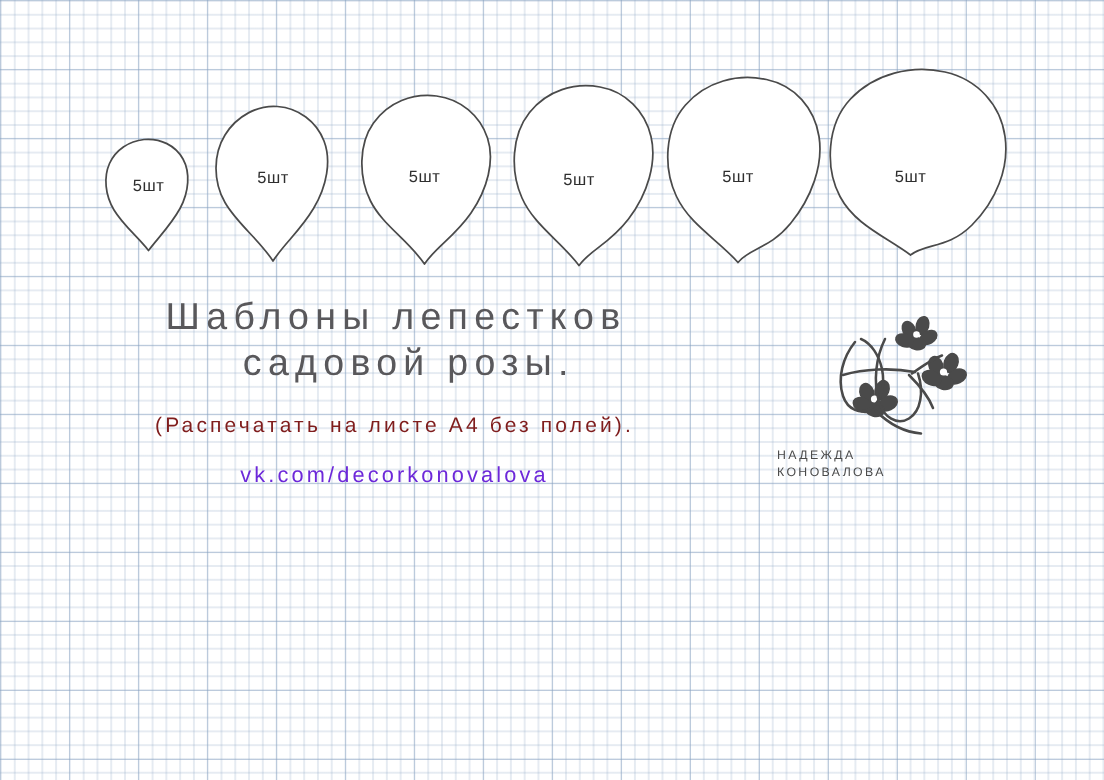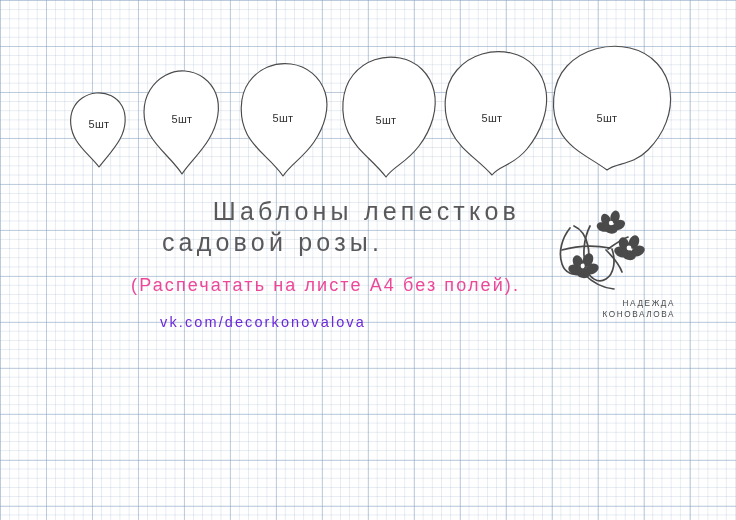--- a/index.html
+++ b/index.html
@@ -64,52 +64,51 @@
   }
   .title-line {
     font-family: "Liberation Sans", sans-serif;
     font-weight: 300;
     font-size: 25px;
     letter-spacing: 4.2px;
     color: #59585b;
     line-height: 31px;
     white-space: nowrap;
   }
-  .title-line.first { padding-left: 8px; text-align: right; }
+  .title-line.first { padding-left: 8px; }
   .title-line.second { padding-left: 25px; }
   .subtitle {
     margin-top: 17px;
-    font-size: 18px;
+    font-size: 14px;
     letter-spacing: 2.1px;
-    color: #ec4899;
+    color: #7f1d1d;
     padding-left: 6px;
     white-space: nowrap;
-    text-align: right;
   }
   .url {
     margin-top: 18px;
     font-size: 14.5px;
     letter-spacing: 2.1px;
     color: #6d28d9;
     padding-left: 6px;
     white-space: nowrap;
   }
   #logo {
     position: absolute;
     left: 518px;
     top: 204px;
     width: 145px;
     height: 125px;
   }
   .logo-name {
     position: absolute;
-    left: 12px;
+    left: 0;
     top: 94px;
     width: 145px;
-    text-align: right;
+    text-align: left;
     font-size: 8.2px;
     letter-spacing: 1.6px;
     color: #4a4a4a;
     line-height: 11px;
     white-space: nowrap;
   }
 </style>
 </head>
 <body>
 

